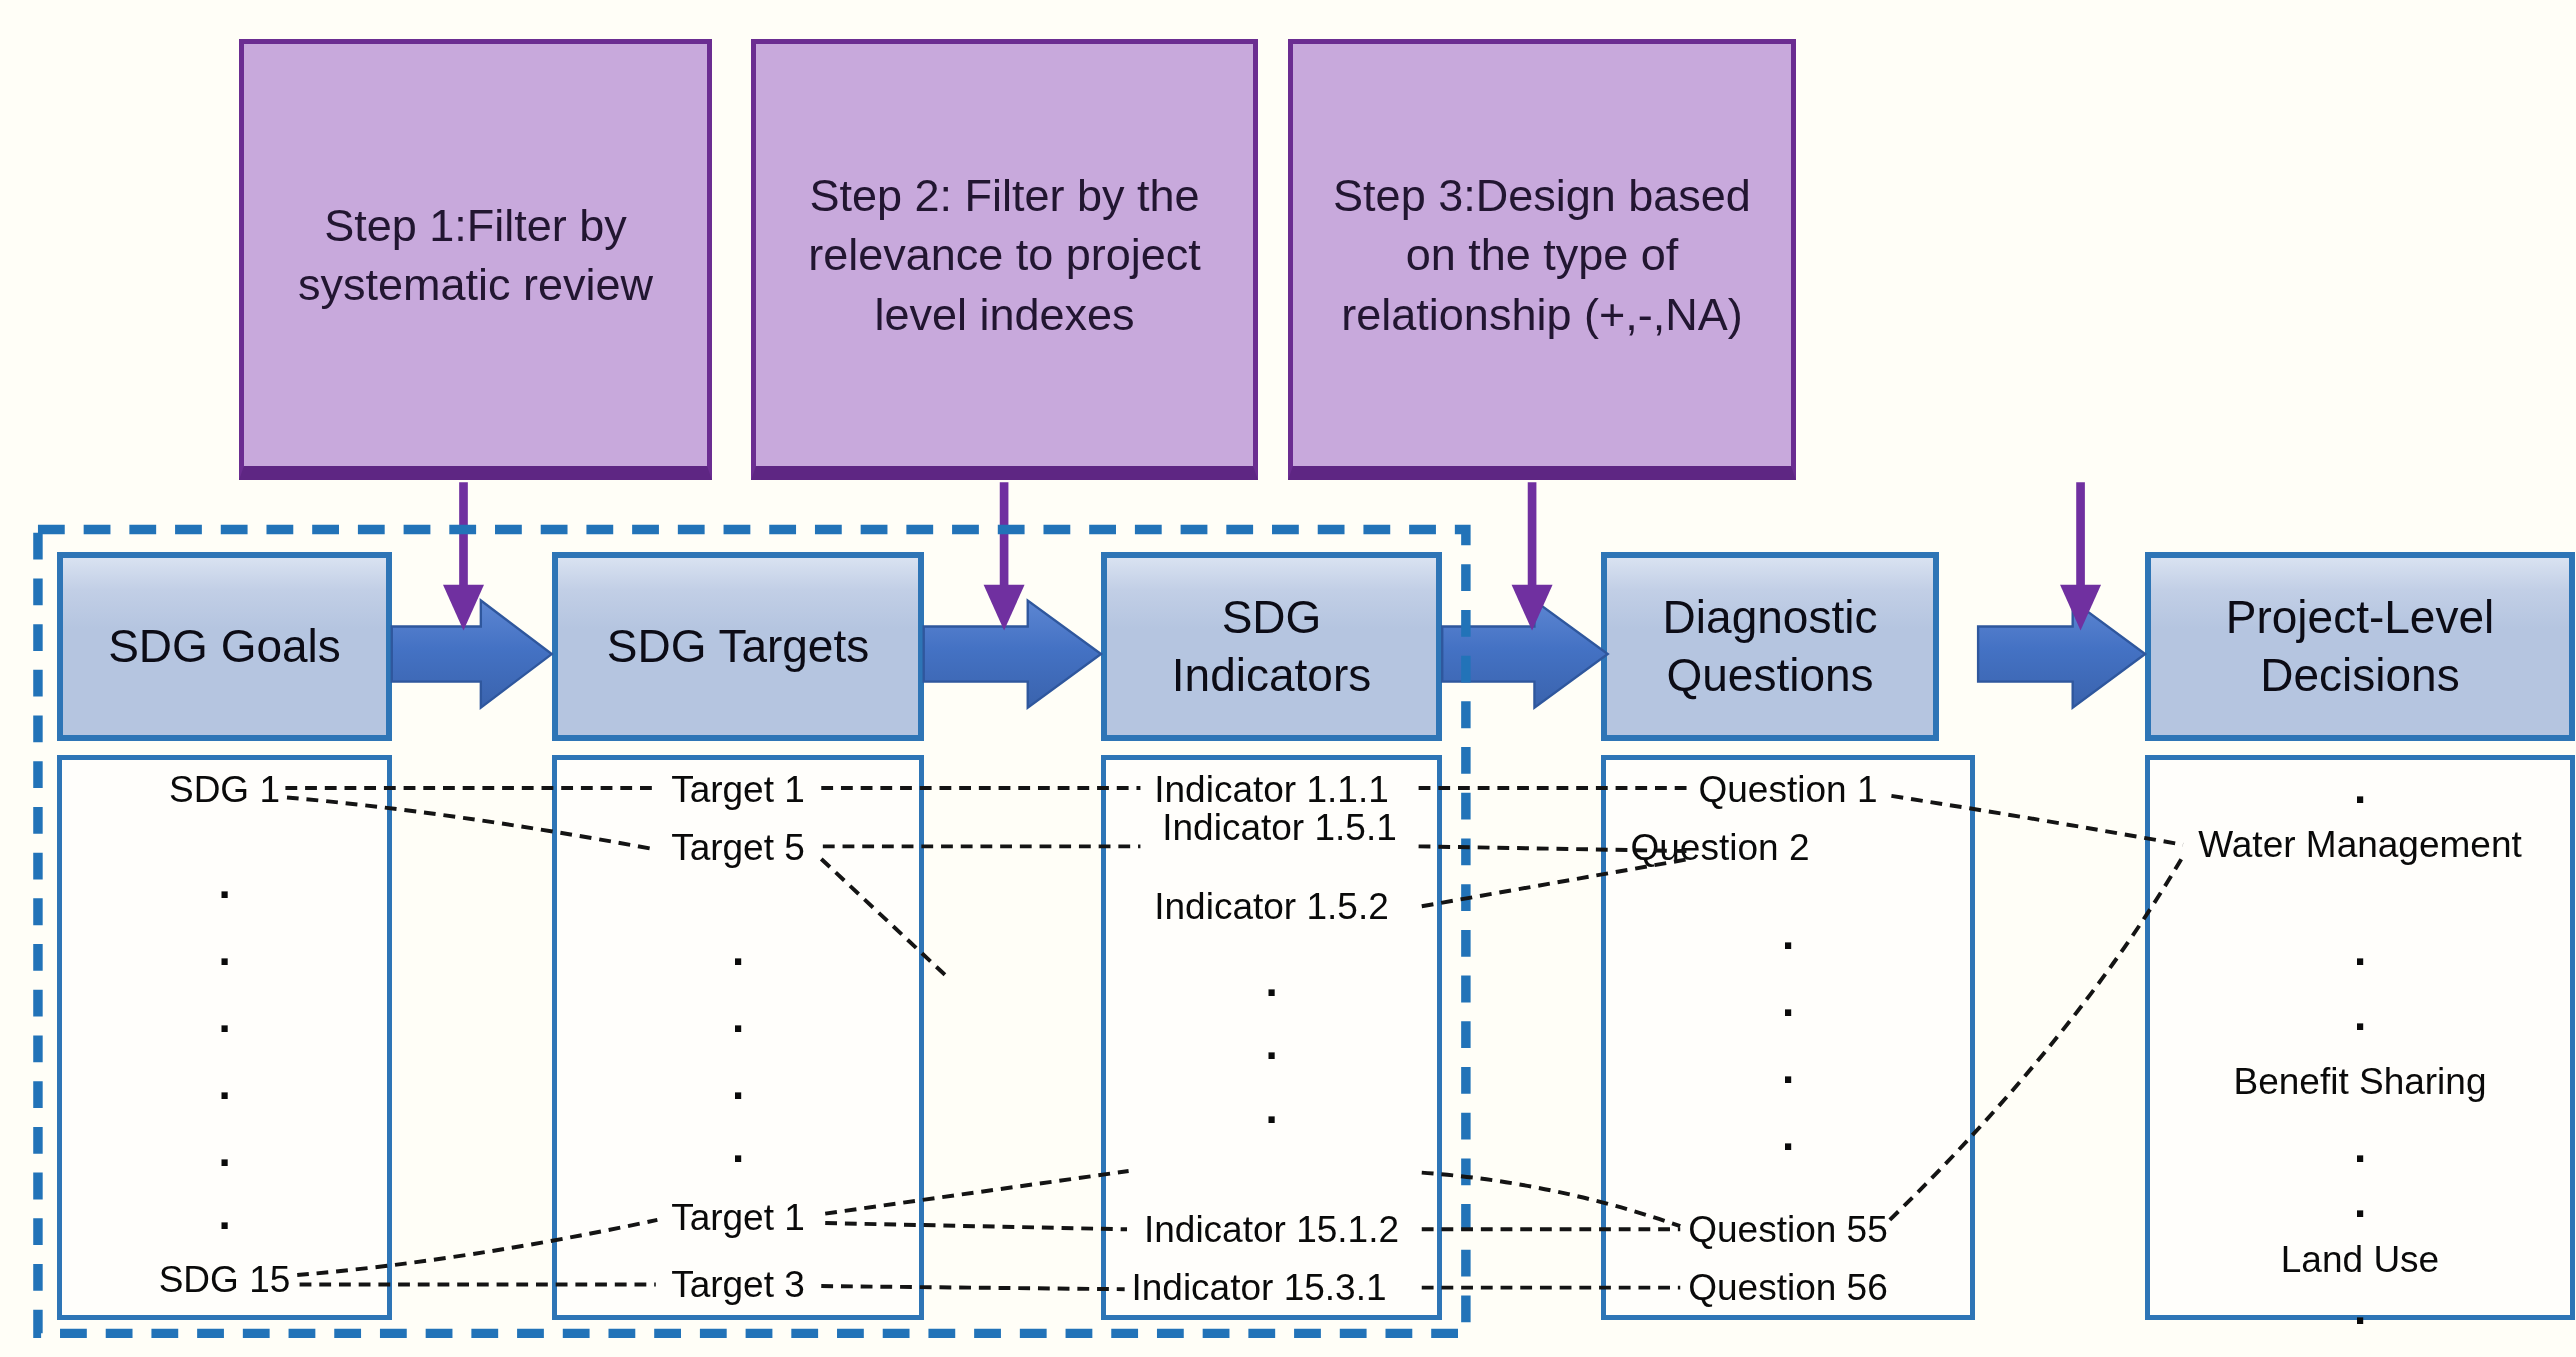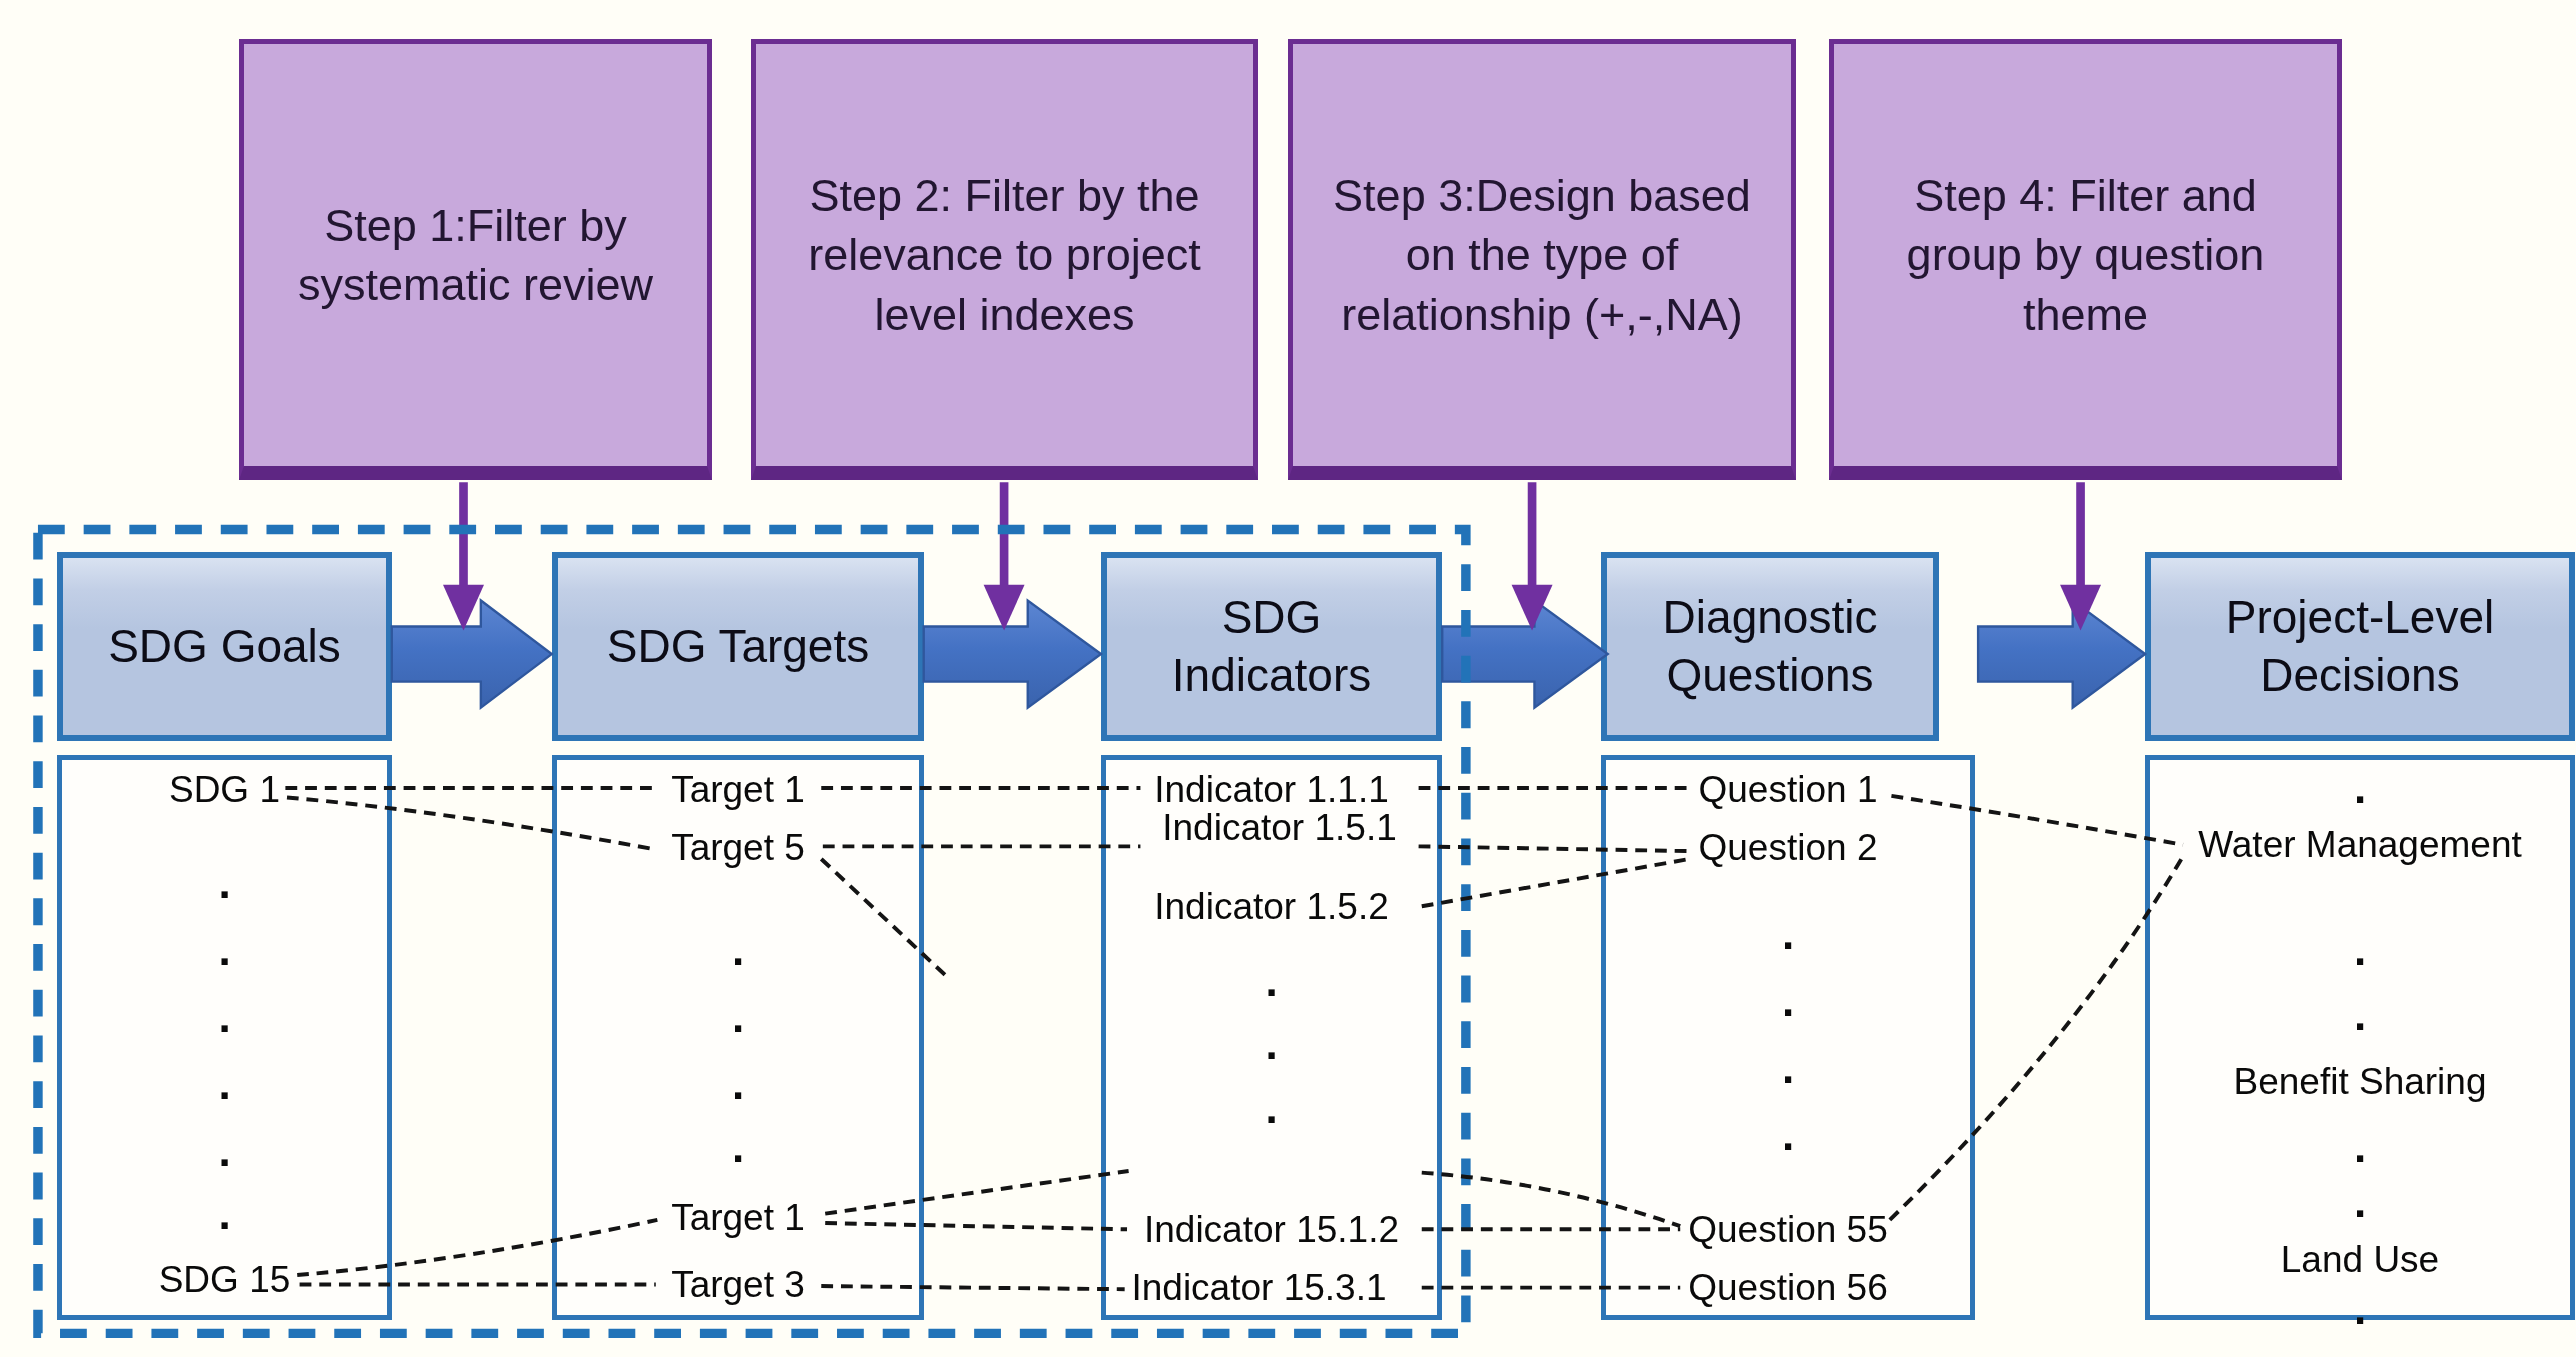--- a/index.html
+++ b/index.html
@@ -71,23 +71,20 @@
 
   <div class="step" style="left:214px;top:39px;width:473px;height:441px">
     <div class="step-text">Step 1:Filter by systematic review</div>
   </div>
   <div class="step" style="left:726px;top:39px;width:507px;height:441px">
     <div class="step-text">Step 2: Filter by the relevance to project level indexes</div>
   </div>
   <div class="step" style="left:1263px;top:39px;width:508px;height:441px">
     <div class="step-text">Step 3:Design based on the type of relationship (+,-,NA)</div>
   </div>
-  <div class="step" style="left:1804px;top:39px;width:513px;height:441px">
-    <div class="step-text">Step 4: Filter and group by question theme</div>
-  </div>
 
   <div class="hdr" style="left:32px;width:335px">
     <span>SDG Goals</span>
   </div>
   <div class="hdr" style="left:527px;width:372px">
     <span>SDG Targets</span>
   </div>
   <div class="hdr" style="left:1076px;width:341px;padding:0 43px">
     <span>SDG Indicators</span>
   </div>
@@ -125,21 +122,21 @@
   <div class="item" style="left:1076px;width:341px;top:760px">Indicator 1.1.1</div>
   <div class="item" style="left:1076px;width:357px;top:798px">Indicator 1.5.1</div>
   <div class="item" style="left:1076px;width:341px;top:877px">Indicator 1.5.2</div>
   <div class="item dot" style="left:1076px;width:341px;top:951px">.</div>
   <div class="item dot" style="left:1076px;width:341px;top:1014px">.</div>
   <div class="item dot" style="left:1076px;width:341px;top:1078px">.</div>
   <div class="item" style="left:1076px;width:341px;top:1200px">Indicator 15.1.2</div>
   <div class="item" style="left:1076px;width:316px;top:1258px">Indicator 15.3.1</div>
 
   <div class="item" style="left:1576px;width:374px;top:760px">Question 1</div>
-  <div class="item" style="left:1576px;width:374px;top:818px">Question 2</div>
+  <div class="item" style="left:1508px;width:374px;top:818px">Question 2</div>
   <div class="item dot" style="left:1576px;width:374px;top:904px">.</div>
   <div class="item dot" style="left:1576px;width:374px;top:971px">.</div>
   <div class="item dot" style="left:1576px;width:374px;top:1038px">.</div>
   <div class="item dot" style="left:1576px;width:374px;top:1105px">.</div>
   <div class="item" style="left:1576px;width:374px;top:1200px">Question 55</div>
   <div class="item" style="left:1576px;width:374px;top:1258px">Question 56</div>
 
   <div class="item dot" style="left:2120px;width:430px;top:758px">.</div>
   <div class="item" style="left:2120px;width:430px;top:815px">Water Management</div>
   <div class="item dot" style="left:2120px;width:430px;top:920px">.</div>

